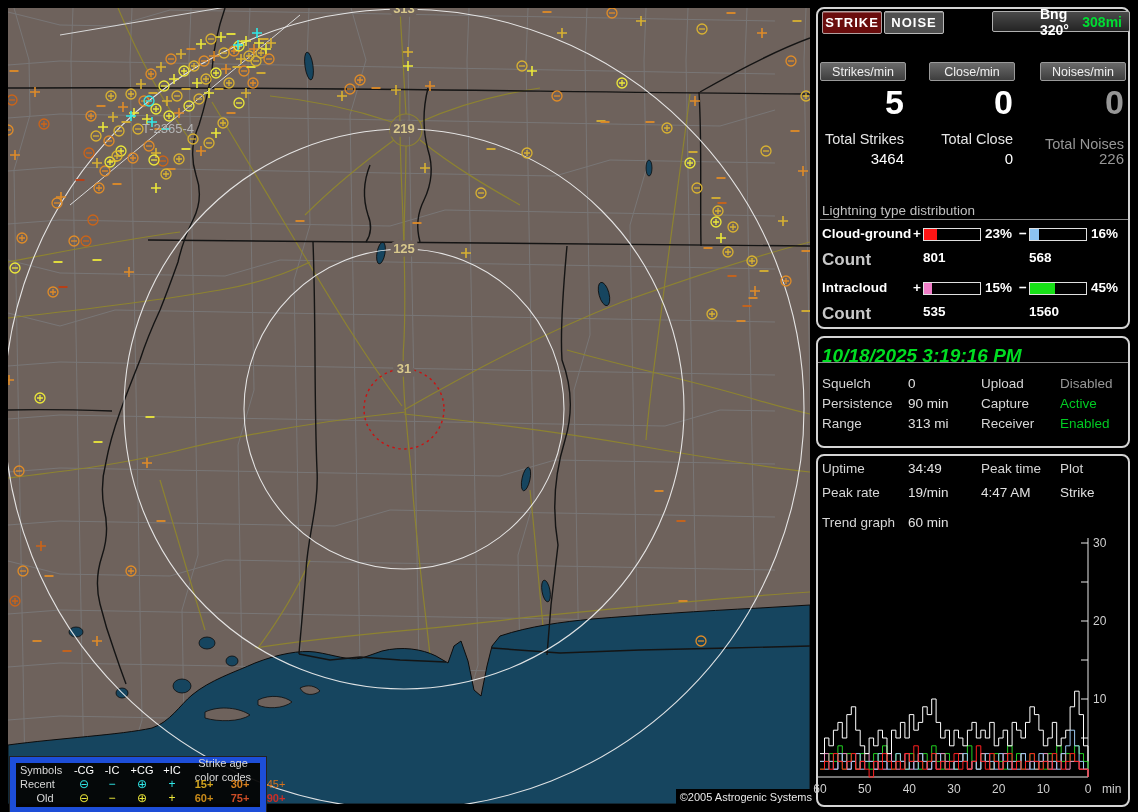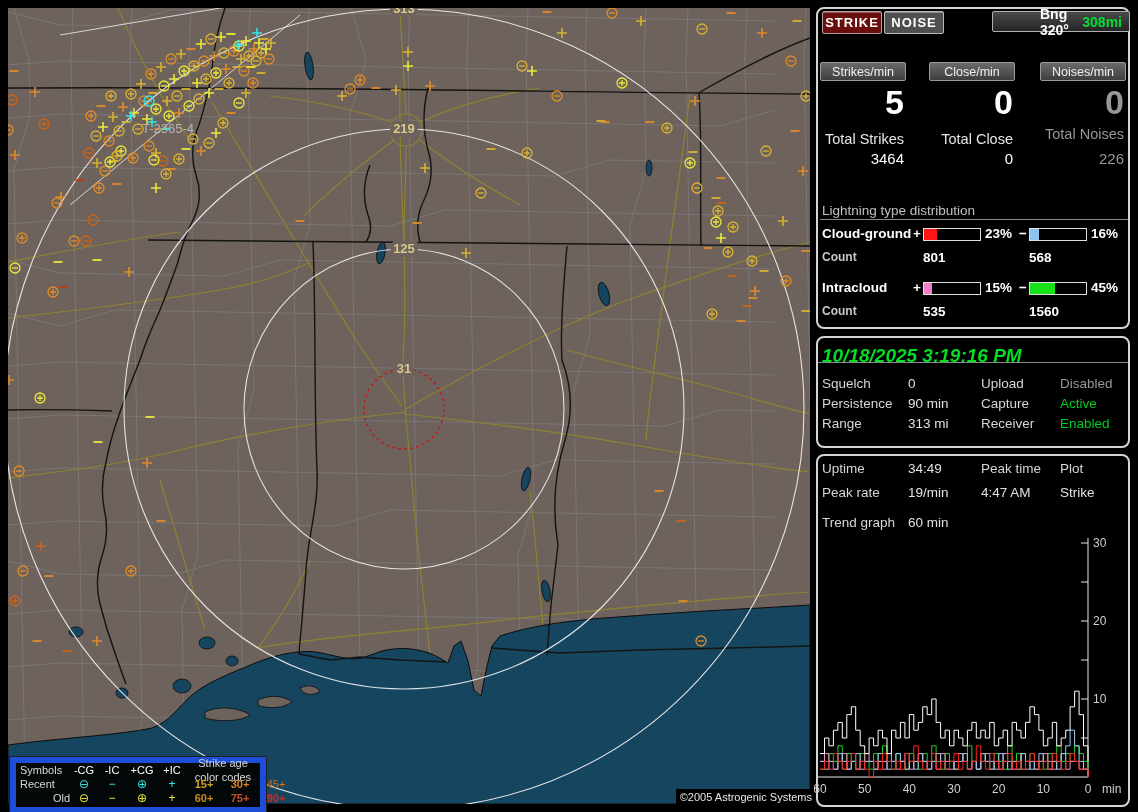--- a/index.html
+++ b/index.html
@@ -25,21 +25,21 @@
   .totval{position:absolute;text-align:right;font-size:15px;color:#fff;}
   .dim{color:#979797 !important;}
   .green{color:#00cc22 !important;}
   .dtitle{position:absolute;font-size:13.5px;color:#c0c0c0;}
   .hline{position:absolute;border-top:1px solid #8a8a8a;height:0;}
   .dlabel{position:absolute;font-size:13.5px;font-weight:bold;color:#fff;}
   .dsign{position:absolute;font-size:13.5px;font-weight:bold;color:#fff;}
   .dbar{position:absolute;height:11px;border:1px solid #e0e0e0;background:#000;}
   .dbar>i{display:block;height:100%;}
   .dpct{position:absolute;font-size:13.5px;font-weight:bold;color:#fff;}
-  .dcount{position:absolute;font-size:12px;font-weight:bold;color:#c8c8c8;}
+  .dcount{position:absolute;font-size:17px;font-weight:bold;color:#c8c8c8;}
   .dcval{position:absolute;font-size:13.5px;font-weight:bold;color:#fff;}
   .datetime{position:absolute;font-size:19px;font-weight:bold;color:#00dd22;}
   .srow{position:absolute;font-size:13.5px;color:#e0e0e0;}
   .slab{color:#d6d6d6;}
   .legend{position:absolute;left:10px;top:757px;width:244px;height:44px;background:rgba(4,4,4,.94);
     border:6px solid #1d4ed8;box-shadow:0 0 0 1px #222;font-size:11px;color:#d8d8d8;z-index:6;}
   .lrow{display:flex;height:14px;line-height:14px;align-items:center;}
   .lc{text-align:center;flex:none;}
   .copyright{position:absolute;left:676px;top:789px;width:136px;height:16px;background:#000;
     color:#e8e8e8;font-size:11px;line-height:16px;text-align:right;padding-right:2px;z-index:6;}
@@ -850,21 +850,21 @@
       <span class="lc" style="width:50px;text-align:left;padding-left:4px;">Recent</span>
       <span class="lc" style="width:28px;color:#30e8e8;font-size:12px;">⊖</span>
       <span class="lc" style="width:28px;color:#30e8e8;font-size:12px;">−</span>
       <span class="lc" style="width:32px;color:#30e8e8;font-size:12px;">⊕</span>
       <span class="lc" style="width:28px;color:#30e8e8;font-size:12px;">+</span>
       <span class="lc" style="width:36px;font-weight:bold;color:#d2a51f;">15+</span>
       <span class="lc" style="width:36px;font-weight:bold;color:#d9821f;">30+</span>
       <span class="lc" style="width:36px;font-weight:normal;color:#d4711c;">45+</span>
     </div>
     <div class="lrow">
-      <span class="lc" style="width:50px;text-align:right;padding-left:4px;">Old</span>
+      <span class="lc" style="width:50px;text-align:center;padding-left:4px;">Old</span>
       <span class="lc" style="width:28px;color:#ece83a;font-size:12px;">⊖</span>
       <span class="lc" style="width:28px;color:#ece83a;font-size:12px;">−</span>
       <span class="lc" style="width:32px;color:#ece83a;font-size:12px;">⊕</span>
       <span class="lc" style="width:28px;color:#ece83a;font-size:12px;">+</span>
       <span class="lc" style="width:36px;font-weight:bold;color:#c98b1a;">60+</span>
       <span class="lc" style="width:36px;font-weight:bold;color:#cd4d26;">75+</span>
       <span class="lc" style="width:36px;font-weight:bold;color:#cd2d26;">90+</span>
     </div>
   </div>
 
@@ -886,21 +886,21 @@
 <div class="ratebtn" style="left:1040px;top:62px;width:84px;height:17px;">Noises/min</div>
 
 <div class="bigval" style="left:804px;top:84px;width:100px;">5</div>
 <div class="bigval" style="left:913px;top:84px;width:100px;">0</div>
 <div class="bigval dim" style="left:1024px;top:84px;width:100px;">0</div>
 
 <div class="totlab" style="left:770px;top:131px;width:134px;">Total Strikes</div>
 <div class="totval" style="left:770px;top:150px;width:134px;">3464</div>
 <div class="totlab" style="left:879px;top:131px;width:134px;">Total Close</div>
 <div class="totval" style="left:879px;top:150px;width:134px;">0</div>
-<div class="totlab dim" style="left:990px;top:126px;width:134px;">Total Noises</div>
+<div class="totlab dim" style="left:990px;top:136px;width:134px;">Total Noises</div>
 <div class="totval dim" style="left:990px;top:150px;width:134px;">226</div>
 
 <div class="dtitle" style="left:822px;top:203px;">Lightning type distribution</div>
 <div class="hline" style="left:820px;top:219px;width:308px;"></div>
 
 <div class="dlabel" style="left:822px;top:226px;">Cloud-ground</div>
 <div class="dsign" style="left:913px;top:226px;">+</div>
 <div class="dbar" style="left:923px;top:228px;width:56px;">
     <i id="bar00" style="width: 23%; background: rgb(255, 21, 21);"></i>
   </div>

